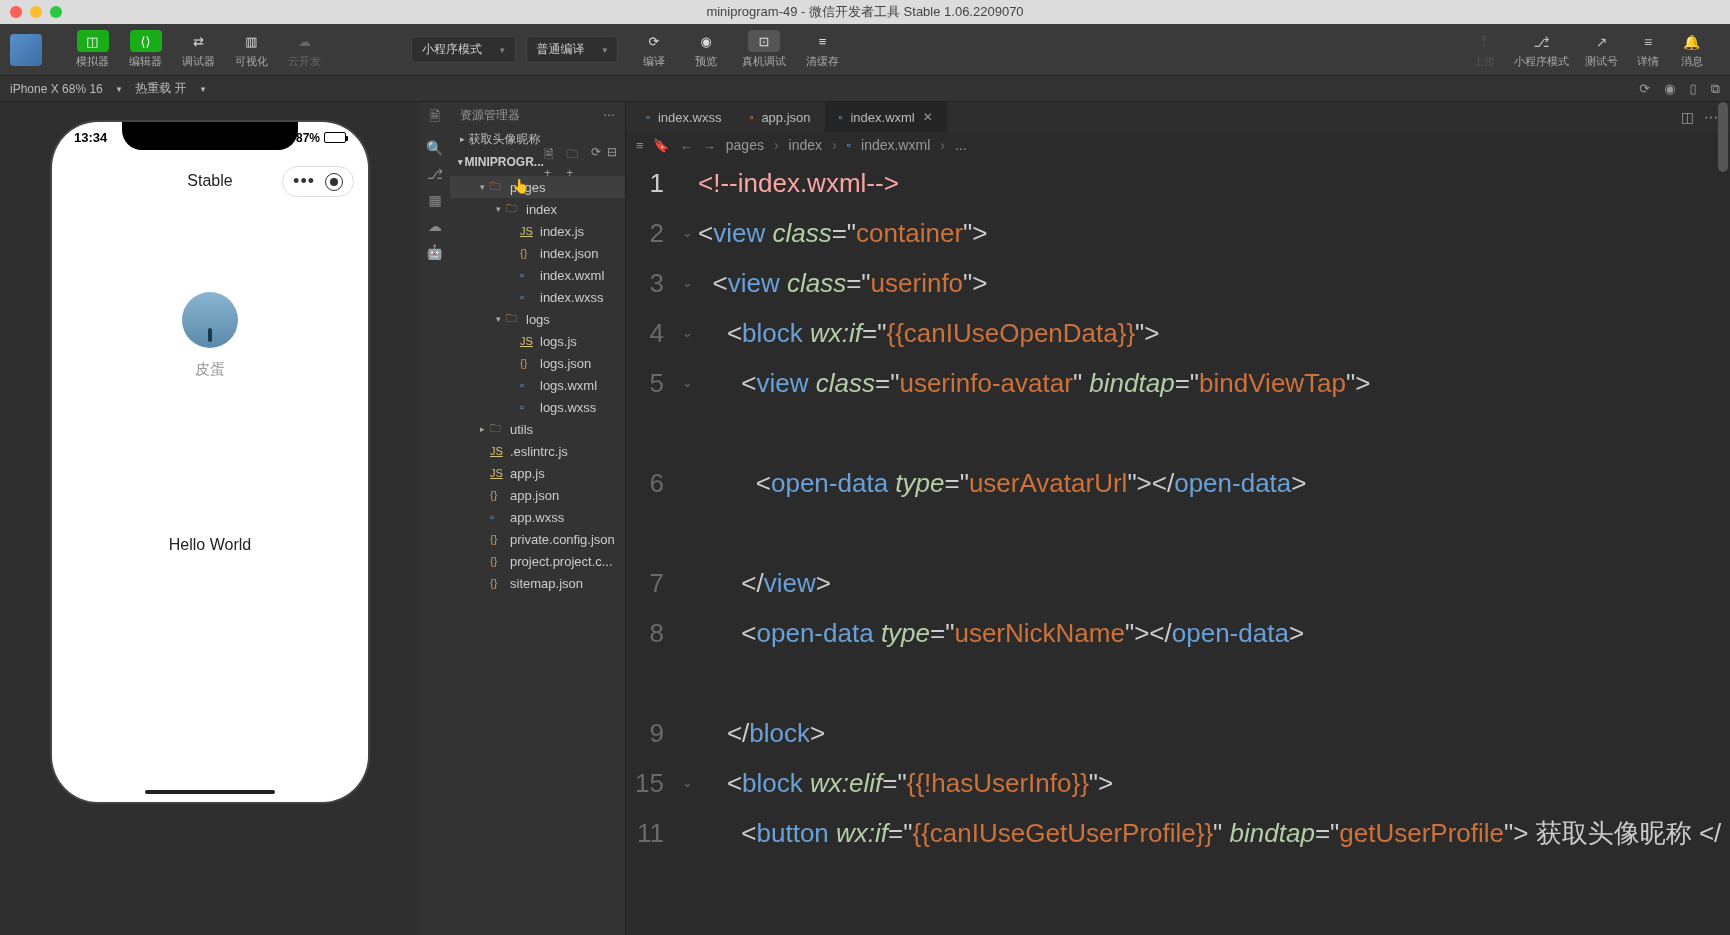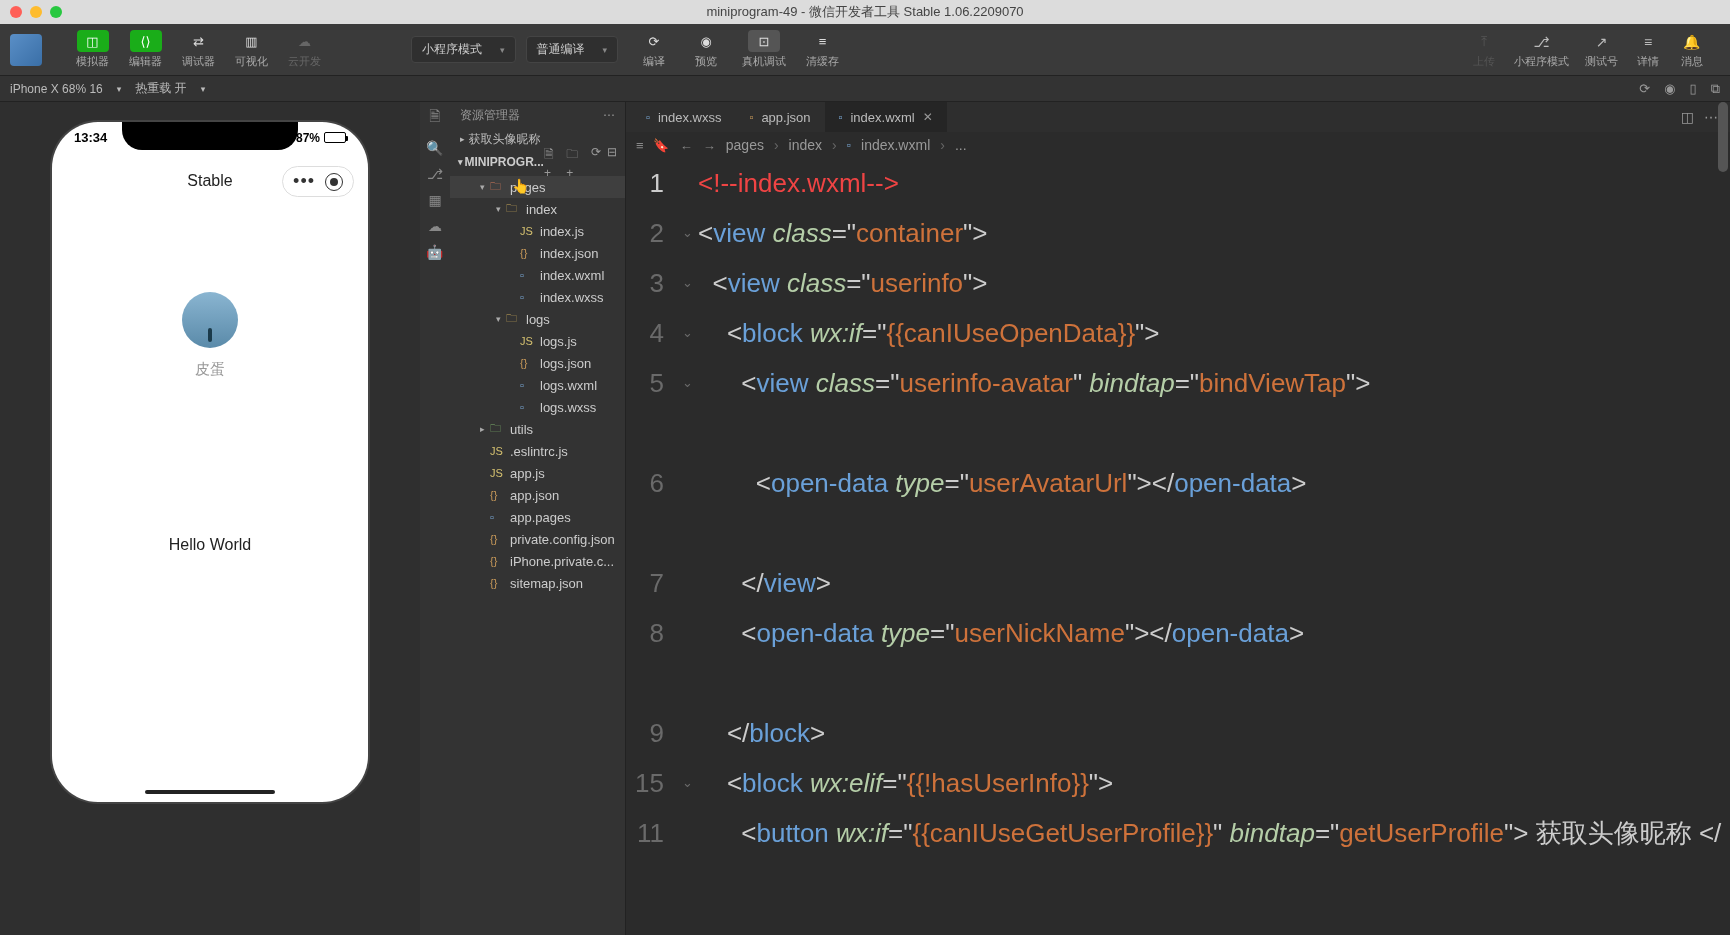--- a/index.html
+++ b/index.html
@@ -73,21 +73,21 @@
 .tree-item { height: 22px; display:flex; align-items:center; padding-left: 18px; color:#ccc; cursor:pointer; white-space:nowrap;}
 .tree-item.d1 { padding-left: 30px;}
 .tree-item.d2 { padding-left: 46px;}
 .tree-item.d3 { padding-left: 60px;}
 .tree-item.sel { background:#3f3f3f;}
 .tree-item .arr { width:10px; font-size:9px; color:#aaa;}
 .tree-item .fico { width:16px; margin-right:4px; font-size:11px;}
 .folder-red { color:#d87b5a;}
 .folder-yel { color:#c9a95a;}
 .folder-grn { color:#7fb36d;}
-.file-js { color:#d6c270;}
+.file-js { color:#d6c270;text-decoration:underline;}
 .file-json { color:#c99a5a;}
 .file-wxml { color:#7aa8d4;}
 .file-wxss { color:#7aa8d4;}
 
 .cursor-hand { position:absolute; left: 512px; top: 178px; font-size:14px; z-index:20;}
 
 
 .editor { flex:1; background:#2b2b2b; display:flex; flex-direction:column;}
 .tabs { height: 30px; display:flex; align-items:stretch; background:#2e2e2e; padding-left: 6px; position:relative;}
 .tab { display:flex; align-items:center; padding: 0 14px; gap:8px; font-size:13px; color:#bbb; position:relative; cursor:pointer;}
@@ -98,21 +98,21 @@
 .tabs-right { display:flex; align-items:center; gap:10px; padding:0 12px; color:#999; font-size:14px;}
 .breadcrumb { height: 26px; display:flex; align-items:center; padding-left: 10px; gap: 10px; font-size:14px; color:#999; background:#2b2b2b;}
 .bc-icons { display:flex; gap:10px; font-size:13px; color:#888;}
 .bc-item { color:#999;}
 .bc-sep { color:#666;}
 .code { flex:1; display:flex; font-family: Menlo, Monaco, Consolas, monospace; font-size: 26px; line-height: 50px; overflow:hidden;}
 .gutter { width: 56px; text-align:right; padding-right: 18px; color:#6a6a6a; user-select:none;}
 .gutter .active-ln { color:#ccc;}
 .fold-col { width: 16px; color:#6a6a6a; font-size:13px; line-height:50px;}
 .code-body { flex:1; white-space:pre; padding-left: 0; }
-.c-cmt { color:#ef4444;}
+.c-cmt { color:#fca5a5;}
 .c-tag { color:#6aa0d8;}
 .c-attr { color:#b5cea8;font-style:italic;}
 .c-str { color:#ce723b;}
 .c-punct { color:#ccc;}
 .c-txt { color:#ccc;}
 
 .left-iconbar { width: 30px; background:#333; display:flex; flex-direction:column; align-items:center; padding-top:4px; gap:10px; font-size:14px; color:#888;}
 
 .explorer-wrap { display:flex;}
 
@@ -348,31 +348,31 @@
             <span>app.js</span>
           </div>
           <div class="tree-item d1">
             <span class="arr"></span>
             <span class="fico file-json">{}</span>
             <span>app.json</span>
           </div>
           <div class="tree-item d1">
             <span class="arr"></span>
             <span class="fico file-wxss">▫</span>
-            <span>app.pages</span>
+            <span>app.wxss</span>
           </div>
           <div class="tree-item d1">
             <span class="arr"></span>
             <span class="fico file-json">{}</span>
             <span>private.config.json</span>
           </div>
           <div class="tree-item d1">
             <span class="arr"></span>
             <span class="fico file-json">{}</span>
-            <span>iPhone.private.c...</span>
+            <span>project.project.c...</span>
           </div>
           <div class="tree-item d1">
             <span class="arr"></span>
             <span class="fico file-json">{}</span>
             <span>sitemap.json</span>
           </div>
         </div>
     </div>
   </div>
 

